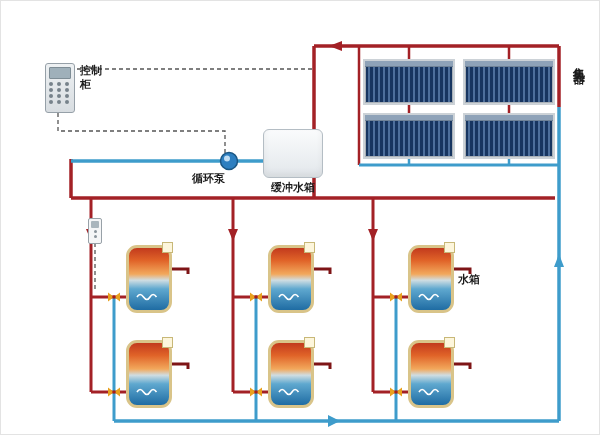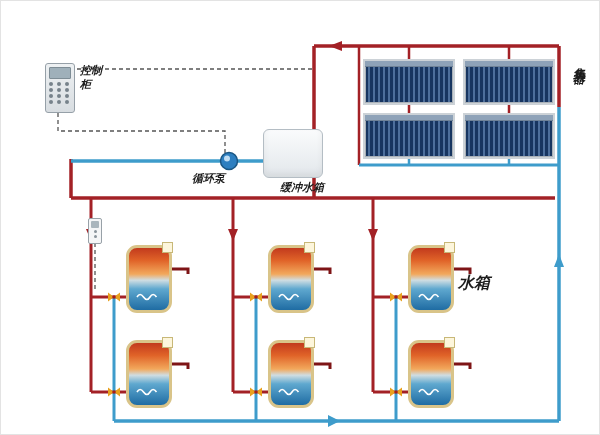--- a/index.html
+++ b/index.html
@@ -1,19 +1,19 @@
 <!DOCTYPE html>
 <html style="--hot-pipe: #a32126; --hot-pipe-dark: #7e1416; --cold-pipe: #3e9ccb; --control-line: #555555; --valve: #e8a11e; --valve-core: #a31d1d; --pump: #2e7fc0; --tank-border: #d9c489;"><head>
 <meta charset="utf-8">
 <style>
   html,body{margin:0;padding:0;background:#ffffff;font-family:"DejaVu Sans",sans-serif;}
   .stage{position:relative;width:600px;height:435px;background:#ffffff;border:1px solid #e3e3e3;box-sizing:border-box;overflow:hidden;}
   .pipes{position:absolute;left:0;top:0;width:600px;height:435px;}
 
-  .lbl{position:absolute;color:#1c1c1c;font-weight:600;font-size:11px;line-height:1.25;font-style:italic;}
+  .lbl{position:absolute;color:#1c1c1c;font-weight:600;font-size:11px;line-height:1.25;}
   .lbl.v{writing-mode:vertical-rl;letter-spacing:3px;font-size:12px;}
 
   
   .cabinet{position:absolute;left:44px;top:62px;width:30px;height:50px;background:linear-gradient(#eef1f3,#d8dde1);
     border:1px solid #96a0a8;border-radius:3px;box-sizing:border-box;padding:3px;}
   .cabinet .screen{height:10px;background:#9fb0ba;border:1px solid #7e8d96;border-radius:1px;margin-bottom:3px;}
   .cabinet .keys{display:grid;grid-template-columns:repeat(3,1fr);gap:2px;}
   .cabinet .keys i{display:block;width:4px;height:4px;background:#77828b;border-radius:50%;}
 
   
@@ -134,21 +134,21 @@
   </div>
   <div class="lbl" style="left:79px;top:63px;width:26px;">控制柜</div>
 
   <div class="thermo">
     <div class="screen"></div>
     <div class="dot"></div>
       <div class="dot"></div>
   </div>
 
   <div class="buffer"></div>
-  <div class="lbl" style="left:261px;top:180px;width:62px;text-align:right;">缓冲水箱</div>
+  <div class="lbl" style="left:261px;top:180px;width:62px;text-align:center;">缓冲水箱</div>
 
   <div class="lbl" style="left:191px;top:171px;">循环泵</div>
 
   <div class="panel" style="left:362px;top:58px;"></div>
   <div class="panel" style="left:462px;top:58px;"></div>
   <div class="panel" style="left:362px;top:112px;"></div>
   <div class="panel" style="left:462px;top:112px;"></div>
   <div class="lbl v" style="left:570px;top:56px;">集热器</div>
 
   <div class="tank" style="left:125px;top:244px;">
@@ -181,15 +181,15 @@
         <path d="M2,5 q3,-5 6.5,0 t6.5,0 t6.5,0" style="stroke:#fff;stroke-width:1.6;fill:none"></path>
       </svg>
   </div>
   <div class="tank" style="left:407px;top:339px;">
     <span class="tag"></span>
     <svg class="wave" width="28" height="10" viewBox="0 0 28 10">
         <path d="M2,5 q3,-5 6.5,0 t6.5,0 t6.5,0" style="stroke:#fff;stroke-width:1.6;fill:none"></path>
       </svg>
   </div>
 
-  <div class="lbl" style="left:457px;top:272px;font-size:16px;">水箱</div>
+  <div class="lbl" style="left:457px;top:272px;font-size:11px;">水箱</div>
 
 </div>
 
 </body></html>

